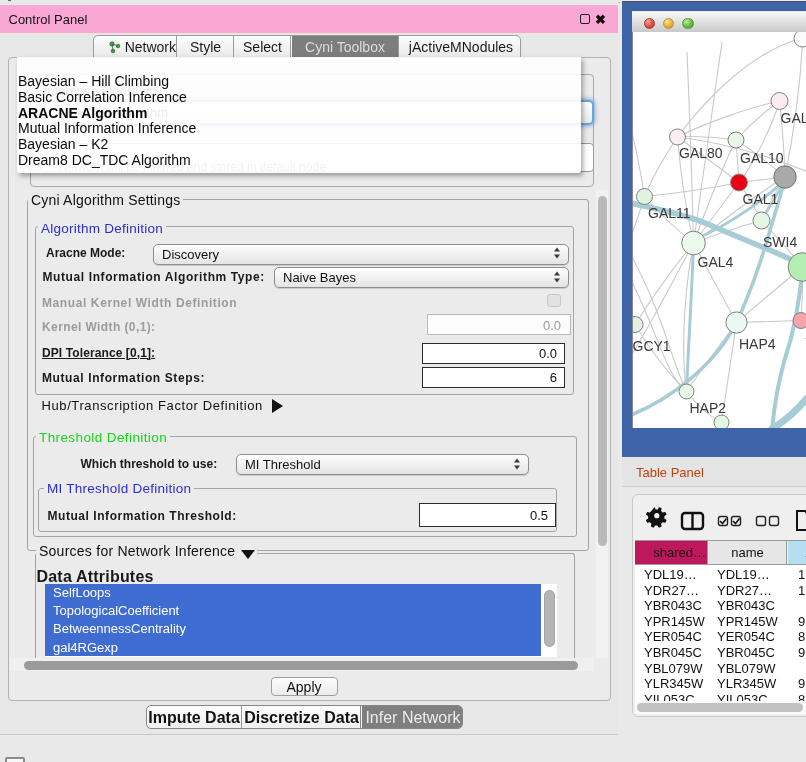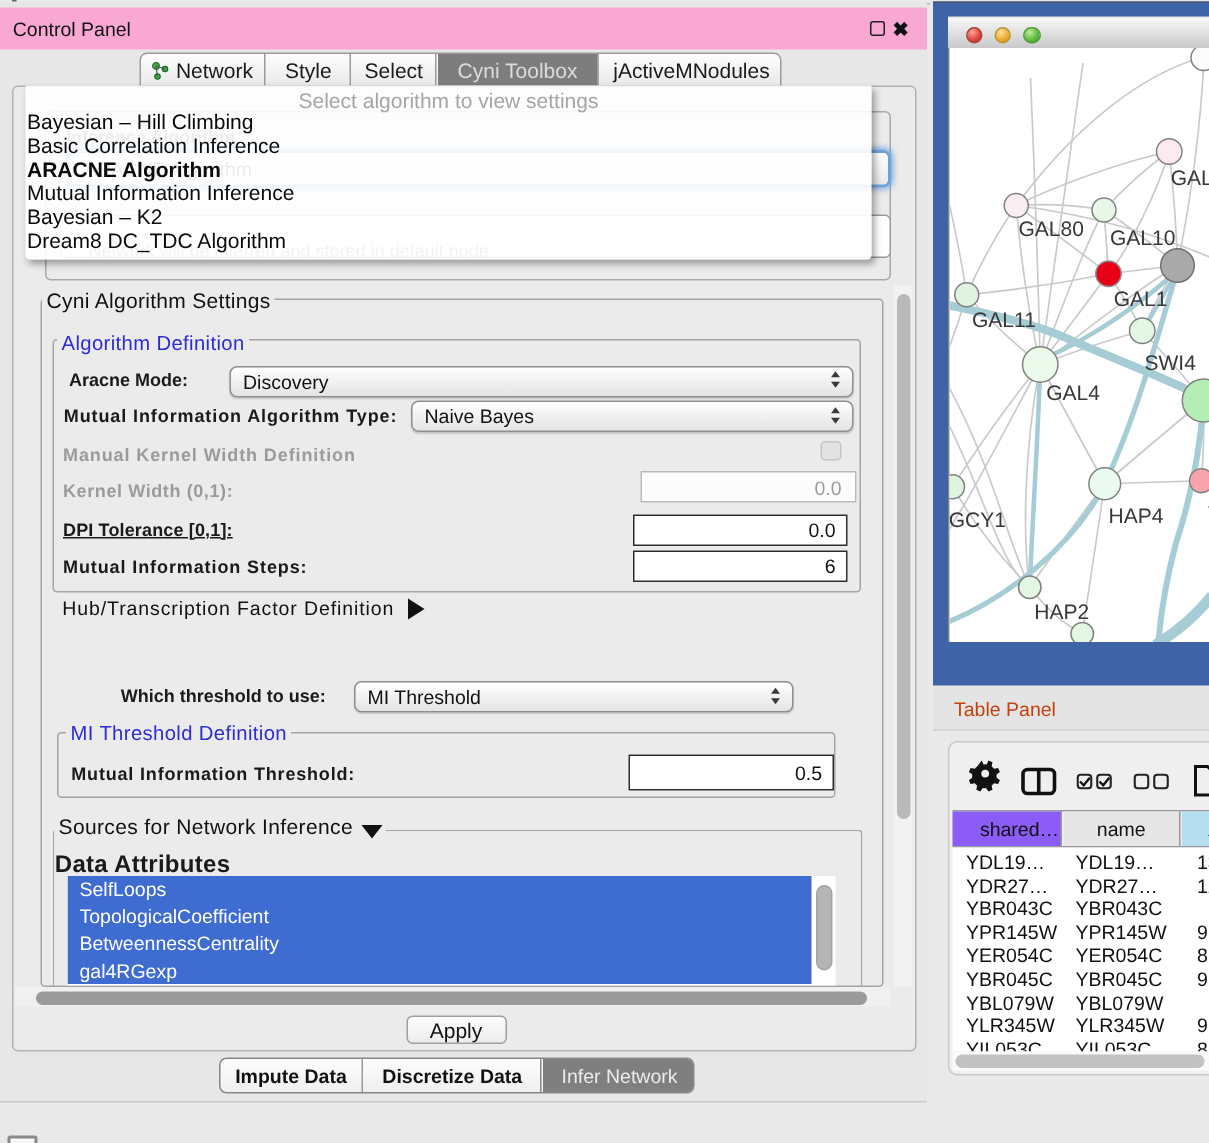--- a/index.html
+++ b/index.html
@@ -32,21 +32,21 @@
 
   <div class="abs" style="left:0;top:4px;width:618px;height:28px;background:#f9a8d4;">
     <div class="abs" style="left:8.5px;top:7px;font-size:13px;color:#111;">Control Panel</div>
     <div class="abs" style="left:580px;top:8.5px;width:9.5px;height:10.5px;border:1.5px solid #222;border-radius:2px;"></div>
     <div class="abs" style="left:595px;top:7px;font-size:13px;font-weight:bold;color:#111;">✖</div>
   </div>
 
   <div class="abs" style="left:8px;top:56px;width:603px;height:644px;background:#ebebeb;border:1px solid #b3b3b3;border-radius:4px;"></div>
 
   <div class="abs" style="left:93px;top:34px;width:428px;height:23px;border:1px solid #9b9b9b;border-radius:5px 5px 0 0;background:linear-gradient(#fdfdfd,#e9e9e9);overflow:hidden;font-size:14px;color:#1a1a1a;">
-    <div class="abs" style="left:0;top:0;width:83px;height:23px;border-right:1px solid #9b9b9b;text-align:center;line-height:22px;">
+    <div class="abs" style="left:0;top:0;width:83px;height:23px;border-right:1px solid #9b9b9b;text-align:right;line-height:22px;">
       <svg width="12" height="13" style="vertical-align:-2px" viewBox="0 0 12 13">
           <circle cx="3" cy="3" r="2.2" fill="#3fae49" stroke="#1c6e24" stroke-width="0.8"></circle>
           <circle cx="9" cy="5" r="1.8" fill="#3fae49" stroke="#1c6e24" stroke-width="0.8"></circle>
           <circle cx="4" cy="10" r="1.8" fill="#3fae49" stroke="#1c6e24" stroke-width="0.8"></circle>
           <line x1="3" y1="3" x2="9" y2="5" stroke="#555" stroke-width="0.8"></line>
           <line x1="3" y1="3" x2="4" y2="10" stroke="#555" stroke-width="0.8"></line>
         </svg>
       Network</div>
     <div class="abs" style="left:84px;top:0;width:56px;height:23px;border-right:1px solid #9b9b9b;text-align:center;line-height:22px;">Style</div>
     <div class="abs" style="left:141px;top:0;width:56px;height:23px;border-right:1px solid #9b9b9b;text-align:center;line-height:22px;">Select</div>
@@ -57,32 +57,31 @@
   <div class="abs" style="left:30px;top:73px;width:564px;height:113px;border:1px solid #a8a8a8;border-radius:4px;"></div>
   <div class="abs" style="left:44px;top:83px;font-size:12px;font-weight:bold;color:#555;">Inference Algorithm</div>
   <div class="abs" style="left:44px;top:99px;width:550px;height:25px;border:2px solid #6fa3d8;border-radius:5px;background:linear-gradient(#ffffff,#e8e8e8);box-shadow:0 0 4px 1px rgba(90,150,220,0.8);">
     <span style="position:absolute;left:10px;top:3px;font-size:13px;color:#333;">ARACNE Algorithm</span>
     </div>
   <div class="abs" style="left:40px;top:142px;width:554px;height:29px;border:1px solid #9a9a9a;border-radius:4px;background:#fff;">
     <span style="position:absolute;left:18px;top:16px;font-size:12px;color:#777;">Network will be inferred and stored in default node</span>
     </div>
 
   <div class="abs" style="left:17px;top:56px;width:564px;height:116px;background:rgba(255,255,255,0.9);box-shadow:2px 3px 5px rgba(0,0,0,0.35);border-radius:0 0 3px 3px;">
-    <div class="abs" style="left:0;top:2px;width:564px;text-align:center;font-size:14px;color:#a5a5a5;">Select algorithm to view settings</div>
     <div class="abs" style="left:1px;top:17px;font-size:14px;color:#0a0a0a;line-height:15.8px;white-space:nowrap;">
       Bayesian – Hill Climbing<br>
       Basic Correlation Inference<br>
       <b>ARACNE Algorithm</b><br>
       Mutual Information Inference<br>
       Bayesian – K2<br>
       Dream8 DC_TDC Algorithm
     </div>
   </div>
 
-  <div class="group" style="left:27px;top:198px;width:562px;height:459px;border-radius:3px;">
+  <div class="group" style="left:27px;top:198px;width:562px;height:352px;border-radius:3px;">
     <div class="gtitle" style="left:0;padding:0 3px;font-size:14px;letter-spacing:0.2px;">Cyni Algorithm Settings</div>
   </div>
 
   <div class="group" style="left:35px;top:225px;width:539px;height:169px;">
     <div class="gtitle" style="left:2px;top:-6px;padding:0 3px;color:#2d2dd2;font-size:13.5px;letter-spacing:0.25px;">Algorithm Definition</div>
   </div>
   <div class="abs lbl" style="left:46px;top:244.5px;">Aracne Mode:</div>
   <div class="combo" style="left:153px;top:242.5px;width:416px;height:21px;">
     <span class="ctext">Discovery</span>
     <svg width="8" height="12" viewBox="0 0 8 12">
@@ -108,20 +107,23 @@
   <div class="tfield" style="left:422px;top:341.5px;width:143px;height:21.5px;">
       <span>0.0</span>
     </div>
   <div class="abs lbl" style="left:42px;top:370px;letter-spacing:0.6px;">Mutual Information Steps:</div>
   <div class="tfield" style="left:422px;top:365.5px;width:143px;height:21.5px;">
       <span>6</span>
     </div>
   <div class="abs" style="left:41.5px;top:396.5px;font-size:13px;color:#111;letter-spacing:0.6px;">Hub/Transcription Factor Definition</div>
   <div class="abs" style="left:271.5px;top:398px;width:0;height:0;border-left:11px solid #111;border-top:7px solid transparent;border-bottom:7px solid transparent;"></div>
 
+  <div class="group" style="left:33px;top:435px;width:544px;height:101px;">
+    <div class="gtitle" style="left:2px;top:-7.5px;padding:0 3px;color:#17d417;font-size:13.5px;letter-spacing:0.4px;">Threshold Definition</div>
+  </div>
   <div class="abs lbl" style="left:80.5px;top:455.5px;">Which threshold to use:</div>
   <div class="combo" style="left:236px;top:453px;width:293px;height:21px;">
     <span class="ctext">MI Threshold</span>
     <svg width="8" height="12" viewBox="0 0 8 12">
         <path d="M4 0.5 L7 4.5 L1 4.5 Z" fill="#3a3a3a"></path>
         <path d="M4 11.5 L1 7.5 L7 7.5 Z" fill="#3a3a3a"></path>
       </svg>
   </div>
   <div class="group" style="left:38px;top:487px;width:519px;height:44px;">
     <div class="gtitle" style="left:5px;padding:0 3px;color:#2d2dd2;font-size:13.5px;letter-spacing:0.25px;">MI Threshold Definition</div>
@@ -144,21 +146,21 @@
   </div>
 
   <div class="abs" style="left:596px;top:189px;width:12px;height:468px;background:#f2f2f2;"></div>
   <div class="abs" style="left:597.5px;top:195px;width:9px;height:350px;background:#b9b9b9;border-radius:5px;"></div>
 
   <div class="abs" style="left:10px;top:657px;width:584px;height:13px;background:#f0f0f0;"></div>
   <div class="abs" style="left:24px;top:659.5px;width:554px;height:9px;background:#9b9b9b;border-radius:5px;"></div>
 
   <div class="abs" style="left:270.5px;top:675.5px;width:67px;height:19.5px;border:1px solid #9f9f9f;border-radius:4px;background:linear-gradient(#fdfdfd,#ececec);text-align:center;line-height:18.5px;font-size:14px;color:#111;">Apply</div>
 
-  <div class="abs" style="left:146px;top:704px;width:317px;height:24px;border:1px solid #878787;border-radius:5px;background:linear-gradient(#fdfdfd,#efefef);overflow:hidden;font-size:13px;color:#111;">
+  <div class="abs" style="left:146px;top:704px;width:317px;height:24px;border:1px solid #878787;border-radius:5px;background:linear-gradient(#fdfdfd,#efefef);overflow:hidden;font-size:16px;color:#111;">
     <div class="abs" style="left:0;top:0;width:95px;height:24px;border-right:1px solid #9b9b9b;text-align:center;line-height:23px;font-weight:bold;">Impute Data</div>
     <div class="abs" style="left:96px;top:0;width:118px;height:24px;border-right:1px solid #878787;text-align:center;line-height:23px;font-weight:bold;">Discretize Data</div>
     <div class="abs" style="left:215px;top:0;width:102px;height:24px;text-align:center;line-height:23px;background:#7f7f7f;color:#ececec;">Infer Network</div>
   </div>
   <div class="abs" style="left:0;top:733px;width:618px;height:1px;background:#c9c9c9;"></div>
 </div>
 
 <div class="abs" style="left:5px;top:757px;width:20px;height:14px;border:2px solid #8a8a8a;border-radius:2px;background:linear-gradient(#fdfdfd,#ddd);"></div>
 
 <div class="abs" style="left:622px;top:1px;width:184px;height:456px;background:#3e63a6;border-top:1px solid #46536e;">
@@ -275,21 +277,21 @@
       <rect x="135.5" y="19.5" width="9" height="9" rx="2"></rect>
     </g>
     <g fill="none" stroke="#111" stroke-width="1.6">
       <path d="M 86 24 l 2.5 2.5 4 -5"></path>
       <path d="M 99 24 l 2.5 2.5 4 -5"></path>
     </g>
     <path d="M 163 14 h 8 l 5 5 v 14 h -13 z" fill="none" stroke="#111" stroke-width="2"></path>
   </svg>
 
   <div class="abs" style="left:2px;top:45px;width:179px;height:25px;border-top:1px solid #999;border-bottom:1px solid #999;font-size:13px;color:#111;">
-    <div class="abs" style="left:0;top:0;width:73px;height:23px;background:#8b5cf6;border-right:1px solid #999;text-align:right;line-height:23px;padding-right:1px;">shared…</div>
+    <div class="abs" style="left:0;top:0;width:73px;height:23px;background:#be185d;border-right:1px solid #999;text-align:right;line-height:23px;padding-right:1px;">shared…</div>
     <div class="abs" style="left:74px;top:0;width:78px;height:23px;background:#e6e6e6;border-right:1px solid #999;text-align:center;line-height:23px;">name</div>
     <div class="abs" style="left:153px;top:0;width:26px;height:23px;background:#b5dff0;line-height:23px;">
         <span style="position:absolute;left:17.5px;">A</span>
       </div>
   </div>
 
   <div class="abs" style="left:2px;top:70px;width:179px;height:136px;background:#fff;overflow:hidden;font-size:13px;color:#111;">
     <div style="position:absolute;left:9px;top:2px;line-height:15.6px;">YDL19…<br>YDR27…<br>YBR043C<br>YPR145W<br>YER054C<br>YBR045C<br>YBL079W<br>YLR345W<br>YIL053C</div>
     <div style="position:absolute;left:82px;top:2px;line-height:15.6px;">YDL19…<br>YDR27…<br>YBR043C<br>YPR145W<br>YER054C<br>YBR045C<br>YBL079W<br>YLR345W<br>YIL053C</div>
     <div style="position:absolute;left:163px;top:2px;line-height:15.6px;">13<br>12<br>&nbsp;<br>9.<br>8.<br>9.<br>&nbsp;<br>9.<br>8.</div>

